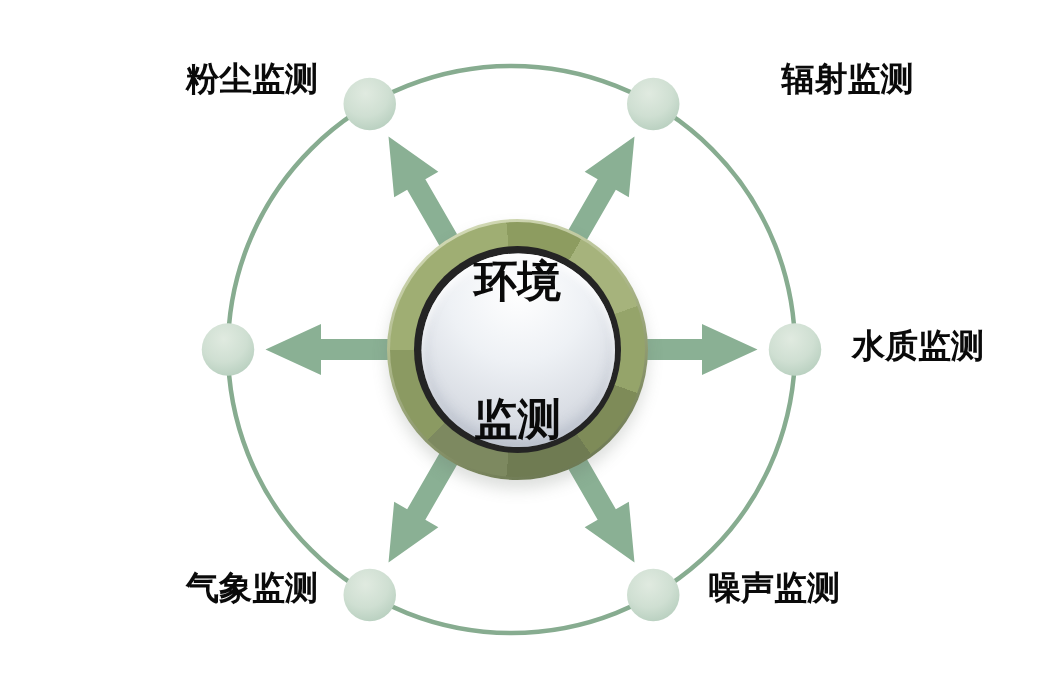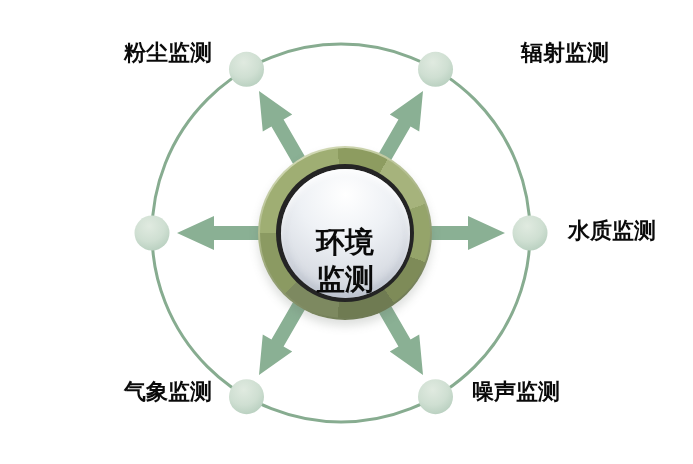--- a/index.html
+++ b/index.html
@@ -28,21 +28,21 @@
       #7d8960 225deg 265deg, #8b9a62 265deg 310deg, #9fae73 310deg 360deg);
   }
   .hub-dark{
     position:absolute;left:18px;top:18px;width:138px;height:138px;border-radius:50%;
     background:#242424;
   }
   .hub-face{
     position:absolute;left:22.5px;top:22.5px;width:129px;height:129px;border-radius:50%;
     background:radial-gradient(circle at 50% 20%,#ffffff 0%,#eef1f5 38%,#d8dce3 72%,#c6ccd7 100%);
     box-shadow:inset 0 4px 6px rgba(255,255,255,.95), inset 0 -5px 9px rgba(120,130,150,.28);
-    display:flex;flex-direction:column;align-items:center;justify-content:flex-end;
+    display:flex;flex-direction:column;align-items:center;justify-content:space-between;
   }
   .hub-face .line{
     font-size:29px;font-weight:700;color:#0a0a0a;line-height:37px;white-space:nowrap;
   }
 </style>
 </head>
 <body>
 
 <div class="stage">
 

